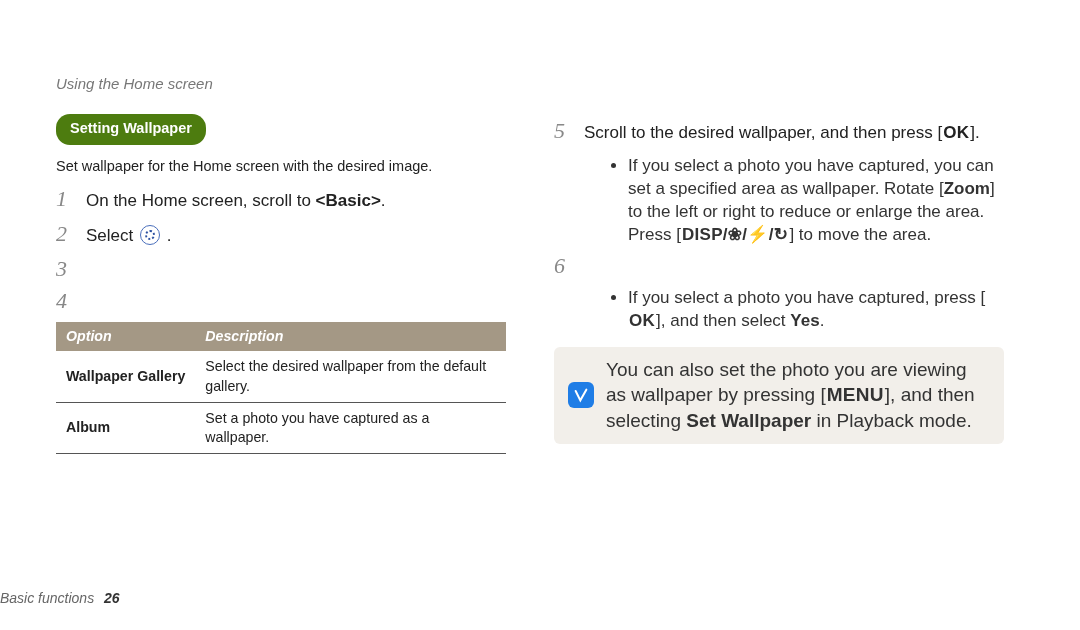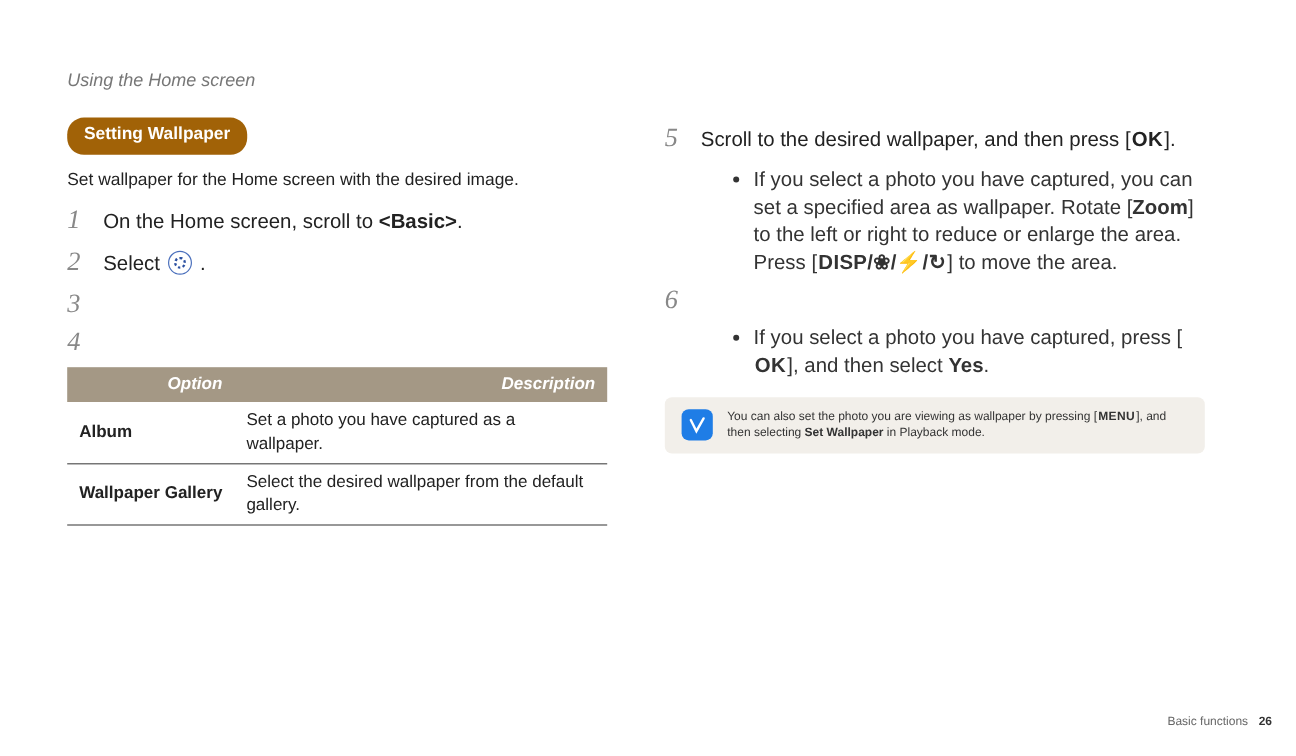--- a/index.html
+++ b/index.html
@@ -10,40 +10,40 @@
     background: #fff;
     font-family: "Segoe UI", "Helvetica Neue", Arial, sans-serif;
     color: #222;
     font-size: 14.5px;
     line-height: 1.35;
   }
   .page {
     position: relative;
     width: 1060px;
     height: 630px;
-    padding: 58px 56px 0 56px;
+    padding: 74px 56px 0 56px;
     box-sizing: border-box;
   }
   .breadcrumb {
     color: #777;
     font-size: 15px;
     font-style: italic;
     margin-bottom: 20px;
   }
   .columns {
     display: flex;
     gap: 48px;
   }
   .col {
     flex: 1 1 0;
     min-width: 0;
   }
   .pill {
     display: inline-block;
-    background: #a16207;
+    background: #4d7c0f;
     color: #fff;
     font-weight: 600;
     font-size: 14.5px;
     padding: 5px 14px 6px 14px;
     border-radius: 14px;
     margin-bottom: 10px;
   }
   .intro {
     margin: 2px 0 12px 0;
   }
@@ -81,21 +81,21 @@
 
   table.opt {
     width: 100%;
     border-collapse: collapse;
     margin-top: 10px;
     font-size: 14.2px;
   }
   table.opt th {
     background: #a49885;
     color: #fff;
-    text-align: right;
+    text-align: left;
     font-weight: 600;
     padding: 5px 10px;
     font-style: italic;
   }
   table.opt td {
     padding: 6px 10px;
     border-bottom: 1px solid #555;
   }
   table.opt .rowhead { font-weight: 700; white-space: nowrap; }
 
@@ -123,21 +123,21 @@
     padding: 0 1px;
   }
 
   .note-box {
     display: flex;
     gap: 12px;
     background: #f2efea;
     border-radius: 6px;
     padding: 10px 14px;
     margin-top: 14px;
-    font-size: 10px;
+    font-size: 19px;
     color: #333;
     align-items: center;
   }
   .note-icon {
     flex: 0 0 auto;
     width: 26px;
     height: 26px;
     border-radius: 6px;
     background: #1f7de6;
     color: #fff;
@@ -146,23 +146,24 @@
     justify-content: center;
     font-weight: 700;
     font-size: 17px;
   }
   .note-icon svg { width: 16px; height: 16px; }
 
   .footer {
     position: absolute;
     left: 0; right: 0;
     bottom: 22px;
-    text-align: right;
-    font-size: 10px;
+    text-align: left;
+    font-size: 14px;
     color: #666;
+    font-style: italic;
   }
   .footer .pageno { font-weight: 700; color: #333; margin-left: 6px; }
 </style>
 </head>
 <body>
 
 <div class="page">
   <div class="breadcrumb">Using the Home screen</div>
 
   <div class="columns">
@@ -196,26 +197,26 @@
 
       <table class="opt">
         <thead>
           <tr>
             <th>Option</th>
             <th>Description</th>
           </tr>
         </thead>
         <tbody>
           <tr>
+            <td class="rowhead">Wallpaper Gallery</td>
+            <td>Select the desired wallpaper from the default gallery.</td>
+          </tr>
+          <tr>
             <td class="rowhead">Album</td>
             <td>Set a photo you have captured as a wallpaper.</td>
-          </tr>
-          <tr>
-            <td class="rowhead">Wallpaper Gallery</td>
-            <td>Select the desired wallpaper from the default gallery.</td>
           </tr>
         </tbody>
       </table>
     </div>
 
     <div class="col">
       <ol class="steps" style="margin-top:0;">
         <li>
           <span class="num">5</span>
           <span class="step">

